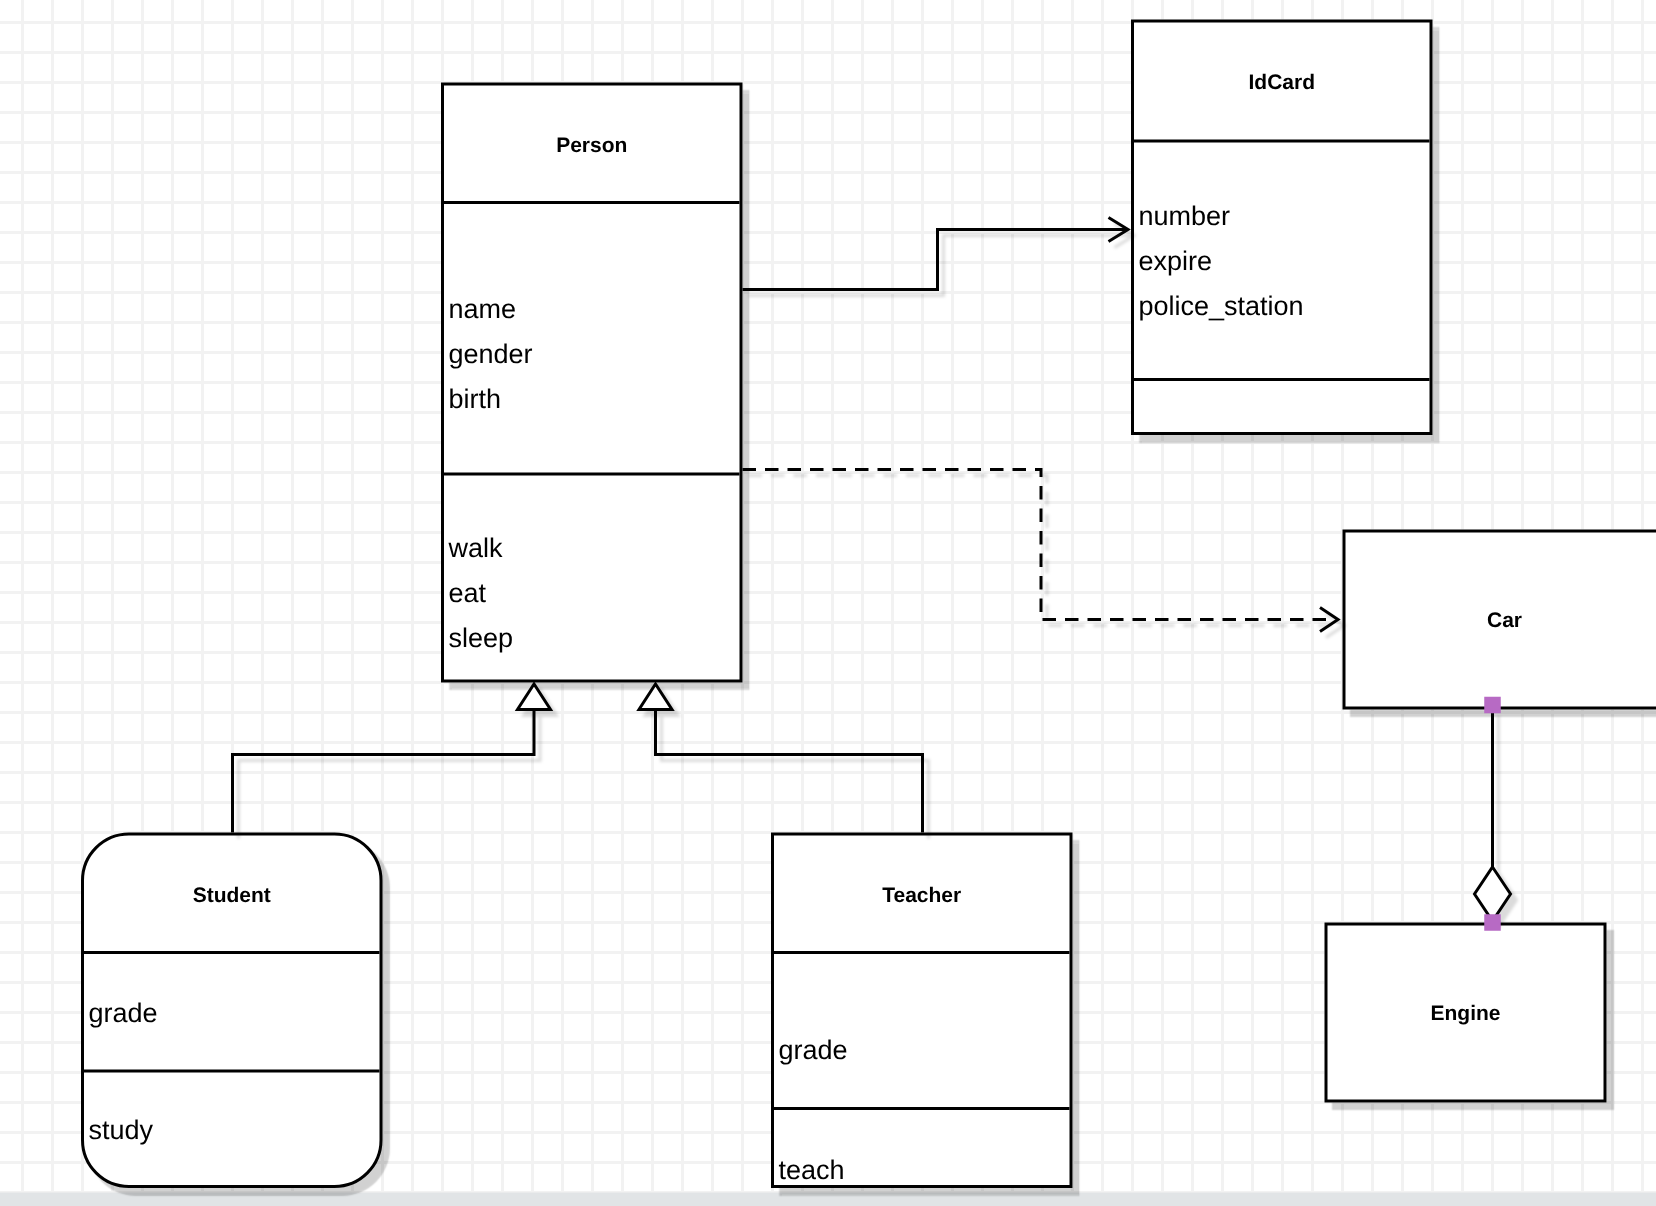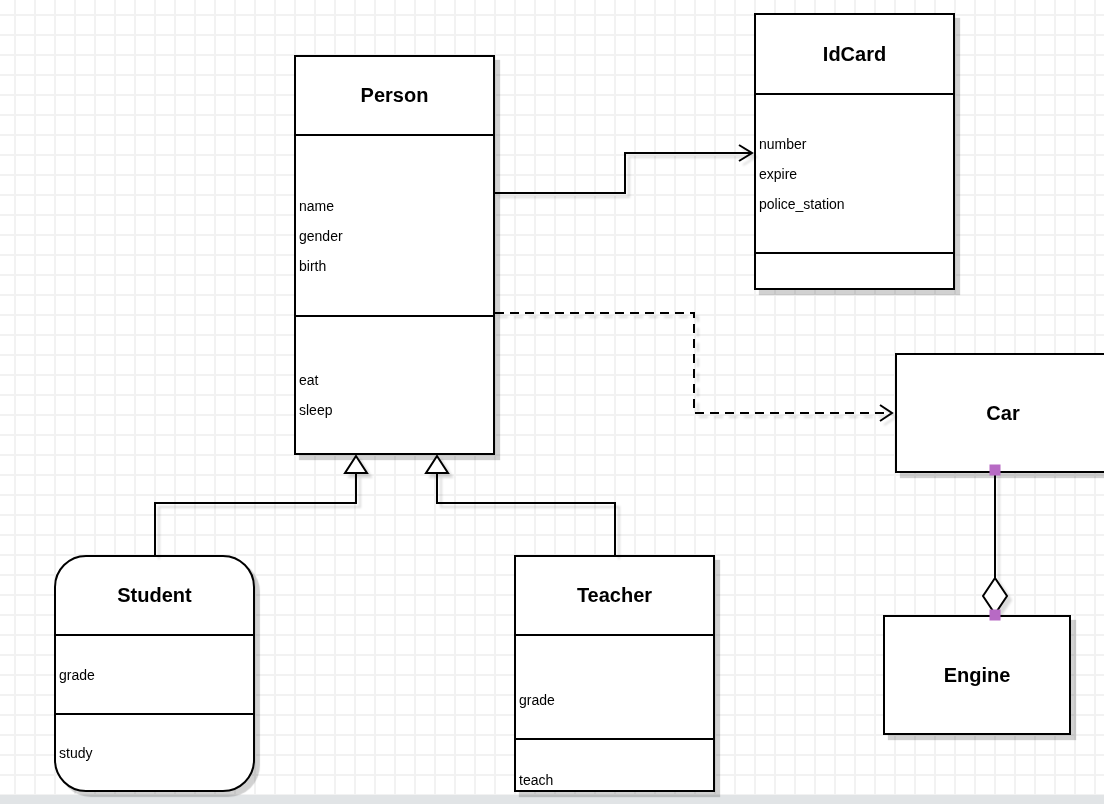--- a/index.html
+++ b/index.html
@@ -26,54 +26,55 @@
     position:absolute;
     box-sizing:border-box;
     background:#ffffff;
     border:2px solid #000000;
     box-shadow:5px 5px 1px rgba(0,0,0,0.18);
     display:flex;flex-direction:column;
   }
   .uml-title{
     box-sizing:border-box;
     display:flex;align-items:center;justify-content:center;
-    font-weight:bold;font-size:20px;color:#000;
+    font-weight:bold;font-size:14px;color:#000;
     border-bottom:2px solid #000;
     flex:0 0 auto;
   }
   .uml-title.only{border-bottom:none;flex:1 1 auto;}
   .uml-section{
     box-sizing:border-box;
     display:flex;flex-direction:column;justify-content:center;
     border-bottom:2px solid #000;
     padding-left:3px;
     flex:0 0 auto;
   }
   .uml-section.last{border-bottom:none;flex:1 1 auto;}
   .uml-member{
-    font-size:14px;line-height:30px;color:#000;white-space:nowrap;
+    font-size:18px;line-height:30px;color:#000;white-space:nowrap;
   }
   svg.edges{position:absolute;left:0;top:0;pointer-events:none;}
   svg.edges .shadowed{filter:drop-shadow(4px 4px 1px rgba(0,0,0,0.14));}
 </style>
 </head>
 <body>
 
 <div class="canvas">
 
   <div class="scroll-track"></div>
 
   <div class="uml-class" style="left:294px;top:55px;width:201px;height:400px;gap:20px;">
     <div class="uml-title" style="height:79px;">Person</div>
     <div class="uml-section" style="height:161px;">
       <div class="uml-member">name</div>
       <div class="uml-member">gender</div>
       <div class="uml-member">birth</div>
     </div>
     <div class="uml-section last">
+      <div class="uml-member">walk</div>
       <div class="uml-member">eat</div>
       <div class="uml-member">sleep</div>
     </div>
   </div>
 
   <div class="uml-class" style="left:754px;top:13px;width:201px;height:277px;">
     <div class="uml-title" style="height:80px;">IdCard</div>
     <div class="uml-section" style="height:159px;">
       <div class="uml-member">number</div>
       <div class="uml-member">expire</div>

